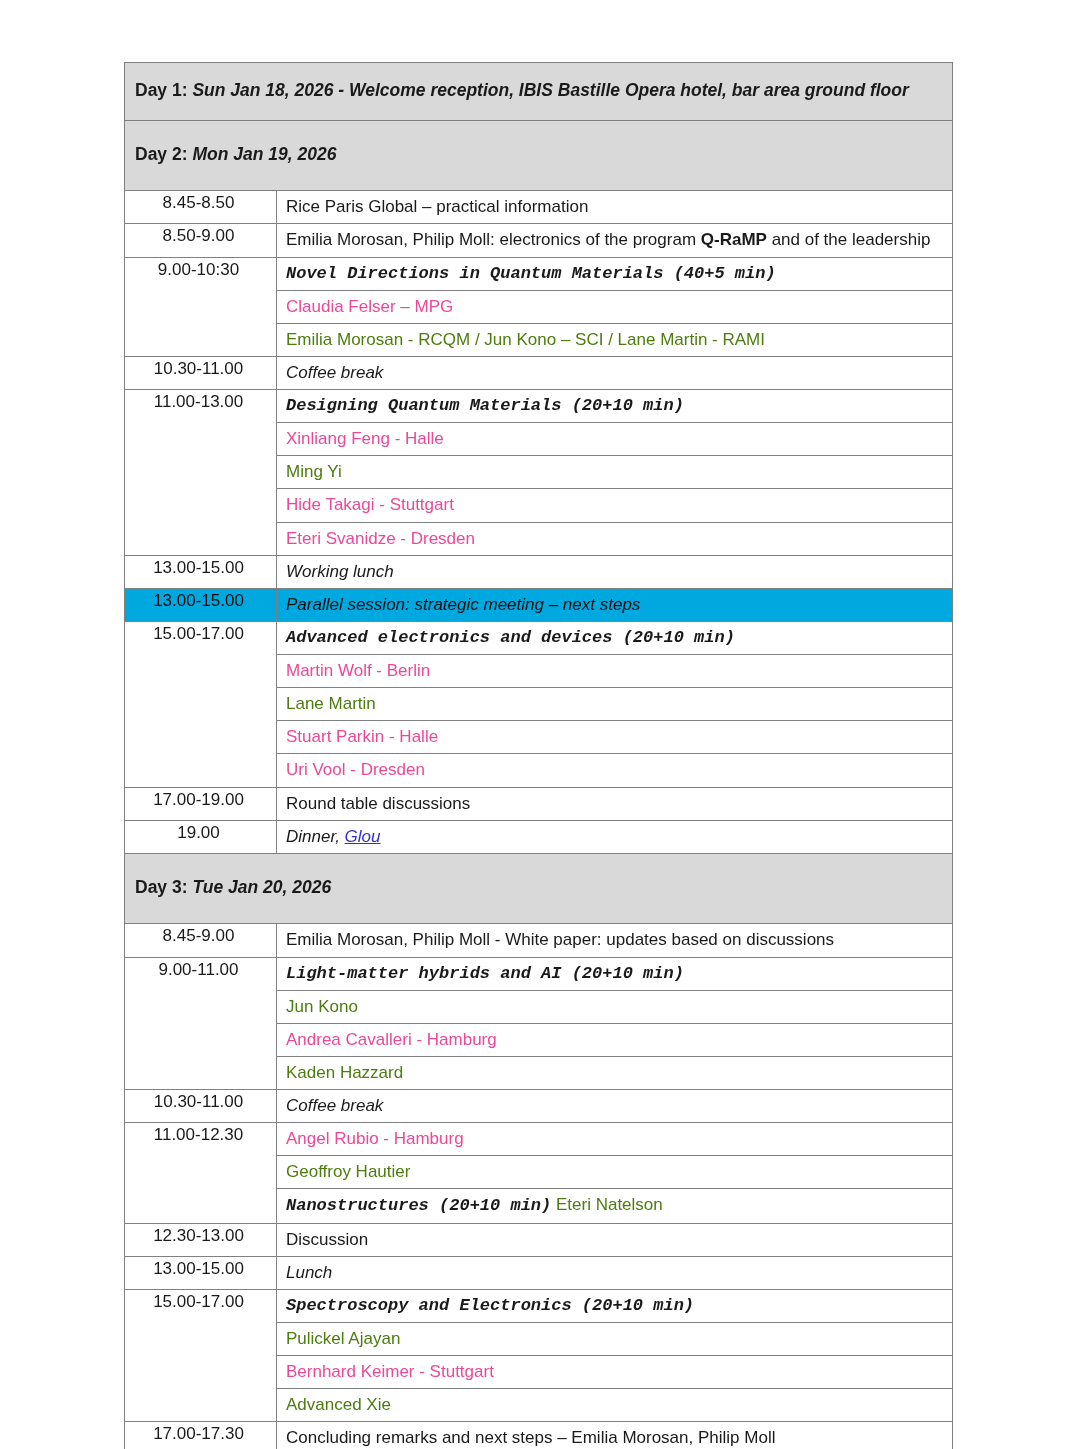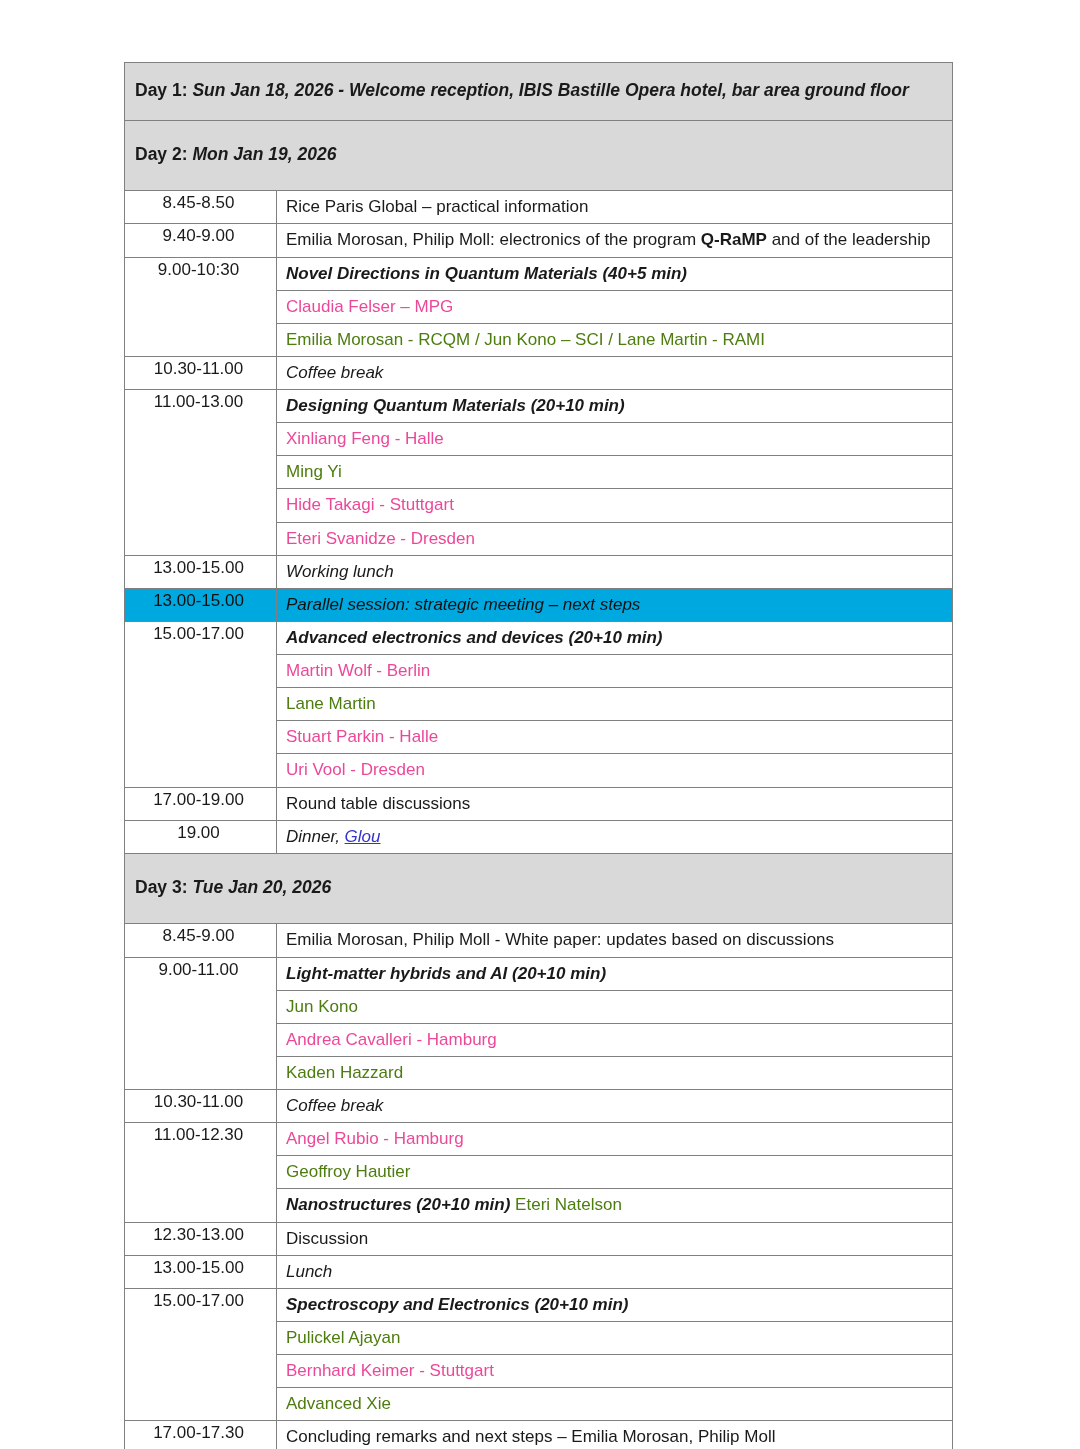--- a/index.html
+++ b/index.html
@@ -63,21 +63,21 @@
   }
   
   .body-cell {
     padding: 4px 8px 4px 9px;
     font-size: 17px;
     line-height: 1.42;
   }
   .body-inner { display: block; }
 
   .it { font-style: italic; }
-  .bi { font-style: italic; font-weight: bold; }
+  .bi { font-style: italic; font-weight: bold; font-family: Liberation Mono, monospace; }
   .b  { font-weight: bold; }
 
   .spk-red  { color: #ec4899; }
   .spk-blue { color: #4d7c0f; }
   .sub-row {
     border-top: 1px solid #808080;
     padding: 4px 8px 4px 9px;
     font-size: 17px;
     line-height: 1.42;
     display: block;
@@ -120,21 +120,21 @@
             <div class="time-cell">8.45-8.50</div>
           </td>
           <td>
             <div class="body-inner">
               <div class="body-cell">Rice Paris Global – practical information</div>
             </div>
           </td>
         </tr>
         <tr>
           <td>
-            <div class="time-cell">9.40-9.00</div>
+            <div class="time-cell">8.50-9.00</div>
           </td>
           <td>
             <div class="body-inner">
               <div class="body-cell"><span>Emilia Morosan, Philip Moll: electronics of the program </span><span class="b">Q-RaMP</span><span> and of the leadership</span></div>
             </div>
           </td>
         </tr>
         <tr>
           <td>
             <div class="time-cell">9.00-10:30</div>

